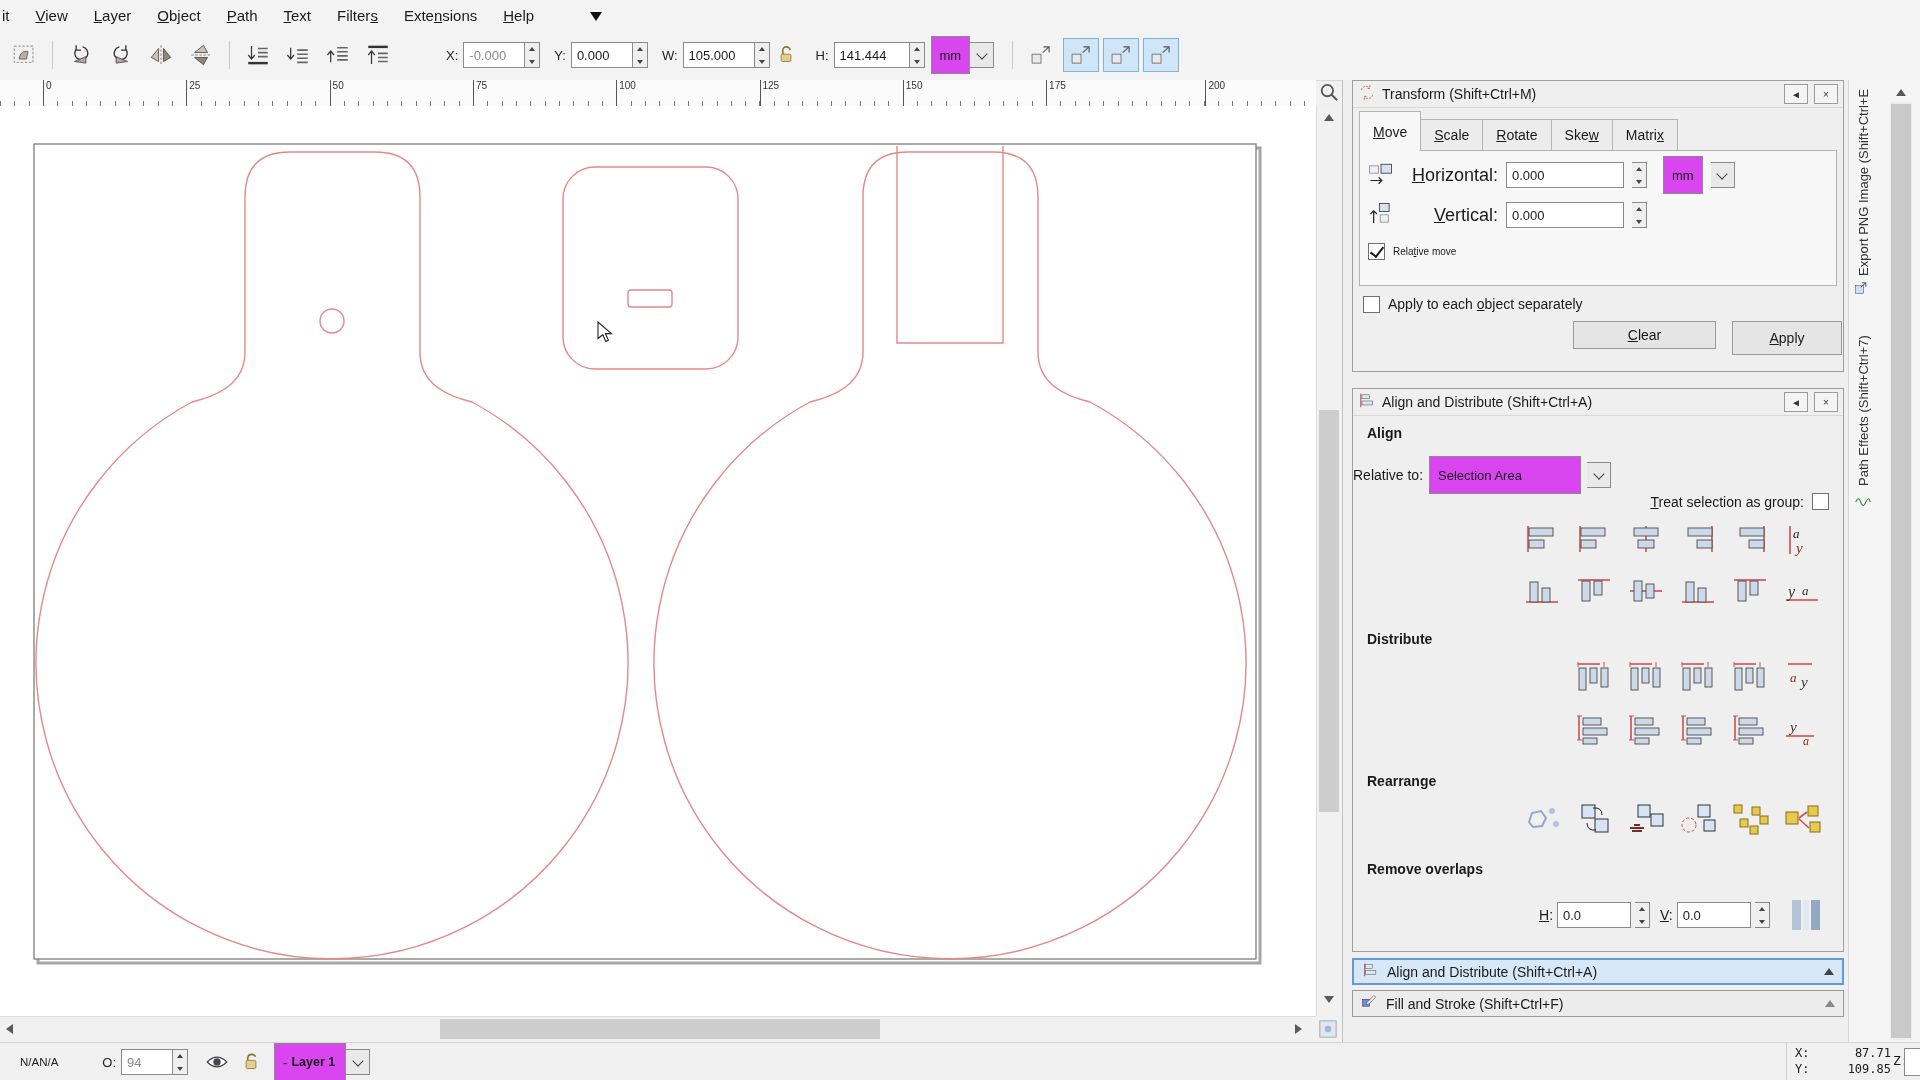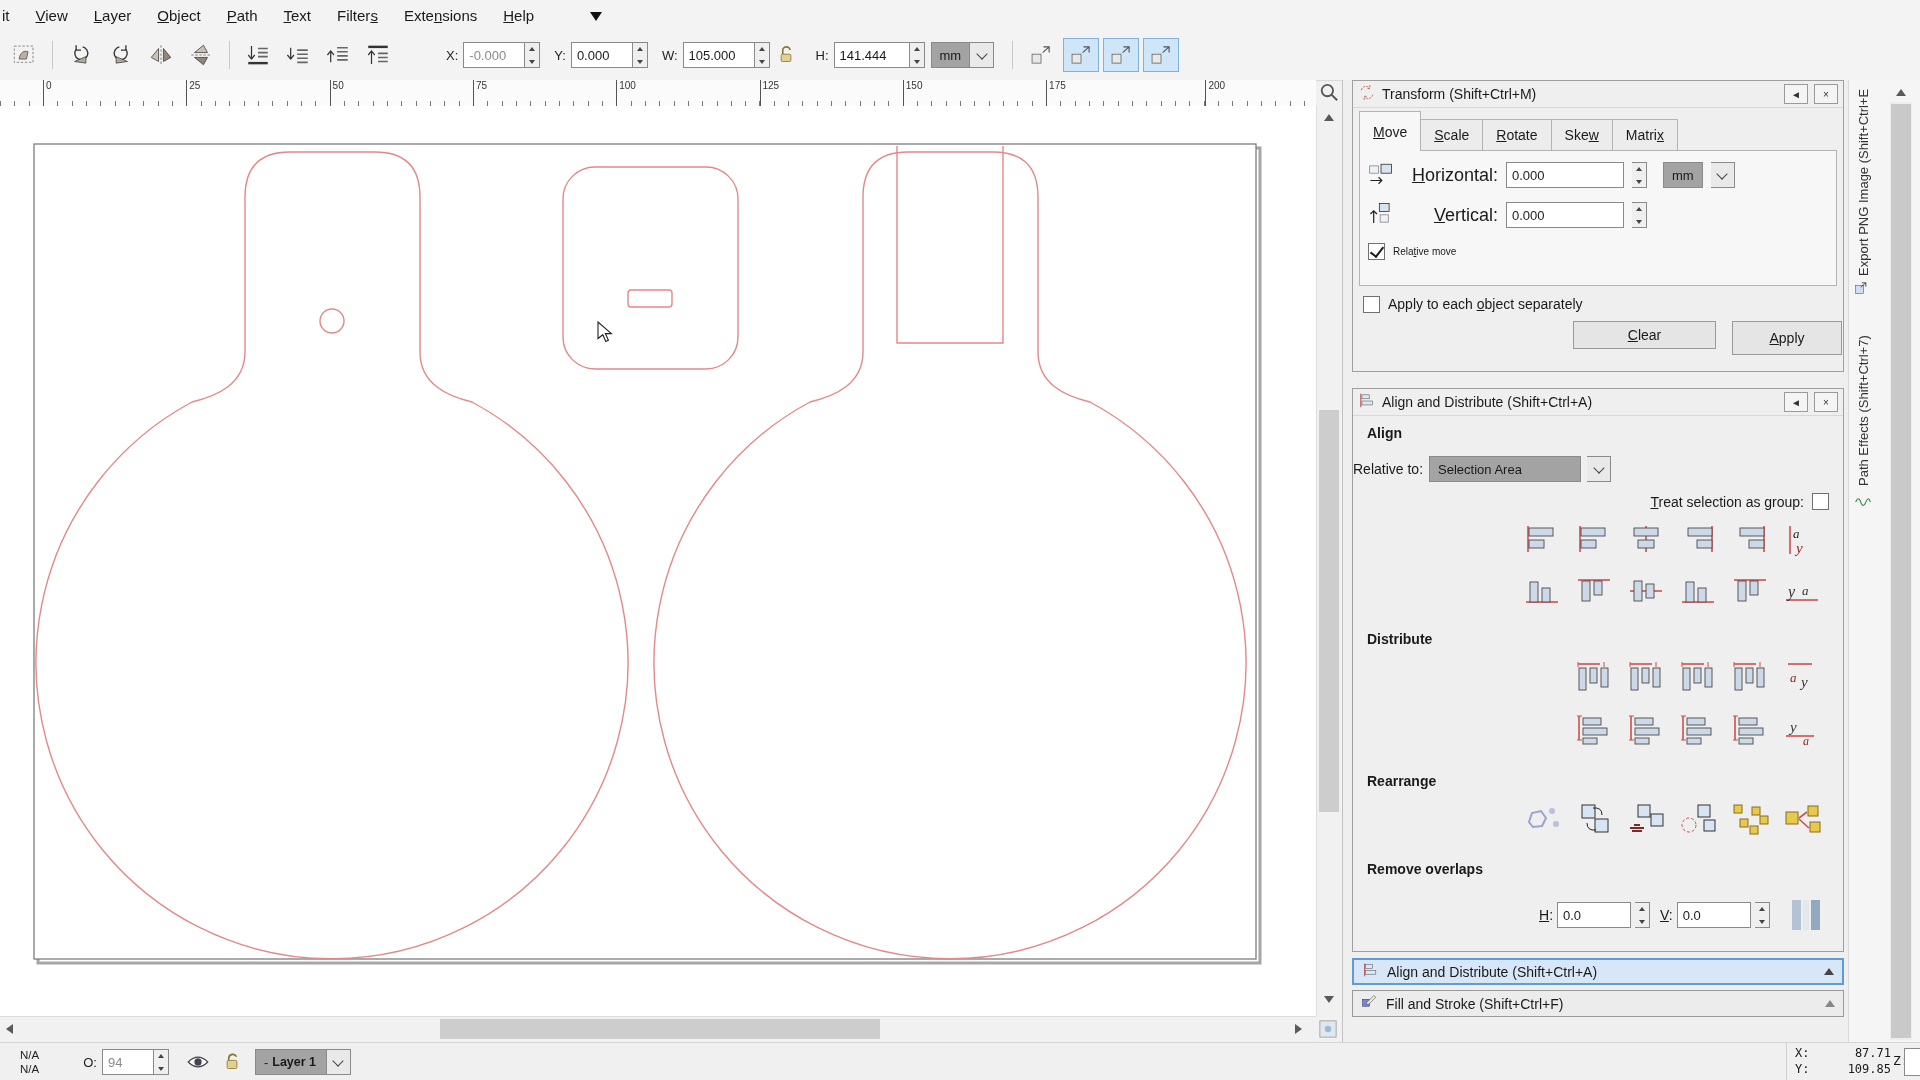--- a/index.html
+++ b/index.html
@@ -19,21 +19,21 @@
   .ibtn.on{background:#cfe6f9;border:1px solid #7fb2dd}
   .sep{width:1px;height:28px;background:#c9c9c9;margin:0 8px}
   .fldlab{margin:0 5px 0 14px;font-size:13px;color:#222;white-space:nowrap}
   .spinbox{display:flex;align-items:center;height:26px;background:#fff;border:1px solid #8a8a8a;
            padding:0 5px;font-size:13px;box-sizing:border-box}
   .spin{width:15px;height:26px;display:flex;flex-direction:column;border:1px solid #8a8a8a;
         border-left:none;background:#efefef;box-sizing:border-box}
   .spin i{flex:1;display:flex;align-items:center;justify-content:center}
   .spin i.u::after{content:"";border:3.5px solid transparent;border-bottom:4.5px solid #444;margin-top:-4px}
   .spin i.d::after{content:"";border:3.5px solid transparent;border-top:4.5px solid #444;margin-bottom:-4px}
-  .selval{height:26px;background:#a3a3a3;border:1px solid #8a8a8a;display:flex;align-items:center;
+  .selval{height:38px;background:#d946ef;border:1px solid #8a8a8a;display:flex;align-items:center;
           padding:12px 8px;box-sizing:border-box;font-size:13px}
   .selbtn{width:24px;height:26px;background:#e9e9e9;border:1px solid #8a8a8a;border-left:none;
           display:flex;align-items:center;justify-content:center;box-sizing:border-box}
   .chev{width:7px;height:7px;border-right:1.6px solid #444;border-bottom:1.6px solid #444;
         transform:rotate(45deg);margin-top:-3px}
   .gi{width:26px;height:26px}
   .gg{width:40px;height:34px}
   
   #ruler{position:absolute;left:0;top:80px;width:1316px;height:26px;background:#fbfbfb;
          border-bottom:1px solid #b5b5b5;overflow:hidden;
@@ -87,21 +87,21 @@
   .cbar.blue{background:#d7e7f8;border:2px solid #5f9bd8}
   .cbar .gi{width:17px;height:17px}
   .collapse-arrow{margin-left:auto;width:0;height:0;border:5px solid transparent;border-bottom:7px solid #444;margin-top:-5px}
   .vtab{position:absolute;writing-mode:vertical-rl;transform:rotate(180deg);font-size:13px;color:#333;
         white-space:nowrap;width:22px;display:flex;align-items:center}
   .vicon{position:absolute;width:18px;height:18px}
   .vicon .gi{width:18px;height:18px}
   
   #statusbar{position:absolute;left:0;top:1042px;width:1920px;height:38px;background:#f0f0f0;
         border-top:1px solid #d5d5d5;display:flex;align-items:center}
-  .nastack{display:flex;flex-direction:column;font-size:11.5px;color:#222;line-height:14px;margin-left:20px}
+  .nastack{display:flex;flex-direction:row;font-size:11.5px;color:#222;line-height:14px;margin-left:20px}
   #statusmsg{margin-left:12px;font-size:14px;white-space:nowrap}
   #coords{position:absolute;left:1786px;top:1043px;width:134px;height:37px;border-left:1px solid #cfcfcf;
         font-family:"DejaVu Sans Mono",monospace;font-size:12px;background:#f0f0f0}
   .crow{position:absolute;left:8px;width:96px;display:flex;justify-content:space-between}
   #zbox{position:absolute;left:1904px;top:1048px;width:16px;height:26px;background:#fff;border:1px solid #8a8a8a}
   .dim{color:#8a8a8a}
 </style>
 </head>
 <body>
 

